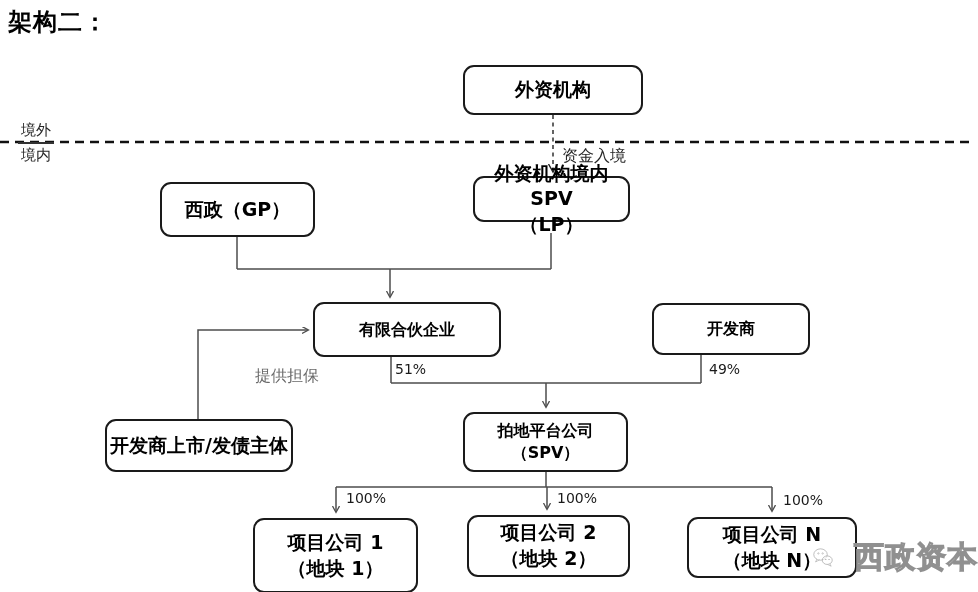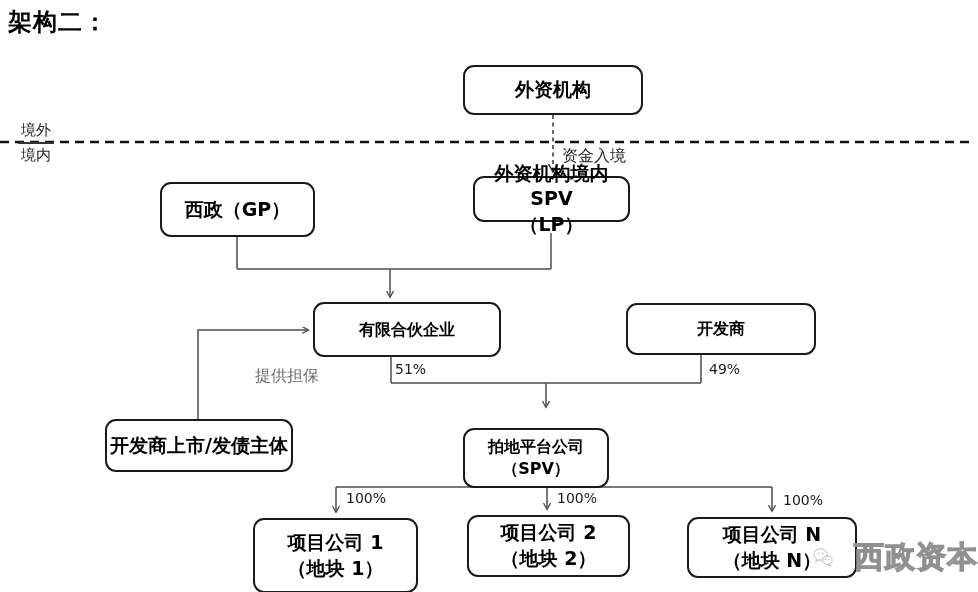--- a/index.html
+++ b/index.html
@@ -89,25 +89,25 @@
 
   <div class="node" style="left:473px;top:176px;width:157px;height:46px;">
     <span>外资机构境内 SPV</span>
     <span class="l2">（LP）</span>
   </div>
 
   <div class="node" style="left:313px;top:302px;width:188px;height:55px;font-size:16px;">
     <span>有限合伙企业</span>
   </div>
 
-  <div class="node" style="left:626px;top:303px;width:190px;height:52px;font-size:16px;">
+  <div class="node" style="left:652px;top:303px;width:158px;height:52px;font-size:16px;">
     <span>开发商</span>
   </div>
 
-  <div class="node" style="left:463px;top:412px;width:146px;height:60px;font-size:16px;margin-top:16px;">
+  <div class="node" style="left:463px;top:412px;width:165px;height:60px;font-size:16px;">
     <span>拍地平台公司</span>
     <span class="l2">（SPV）</span>
   </div>
 
   <div class="node" style="left:105px;top:419px;width:188px;height:53px;">
     <span>开发商上市/发债主体</span>
   </div>
 
   <div class="node" style="left:253px;top:518px;width:165px;height:75px;">
     <span>项目公司 1</span>

